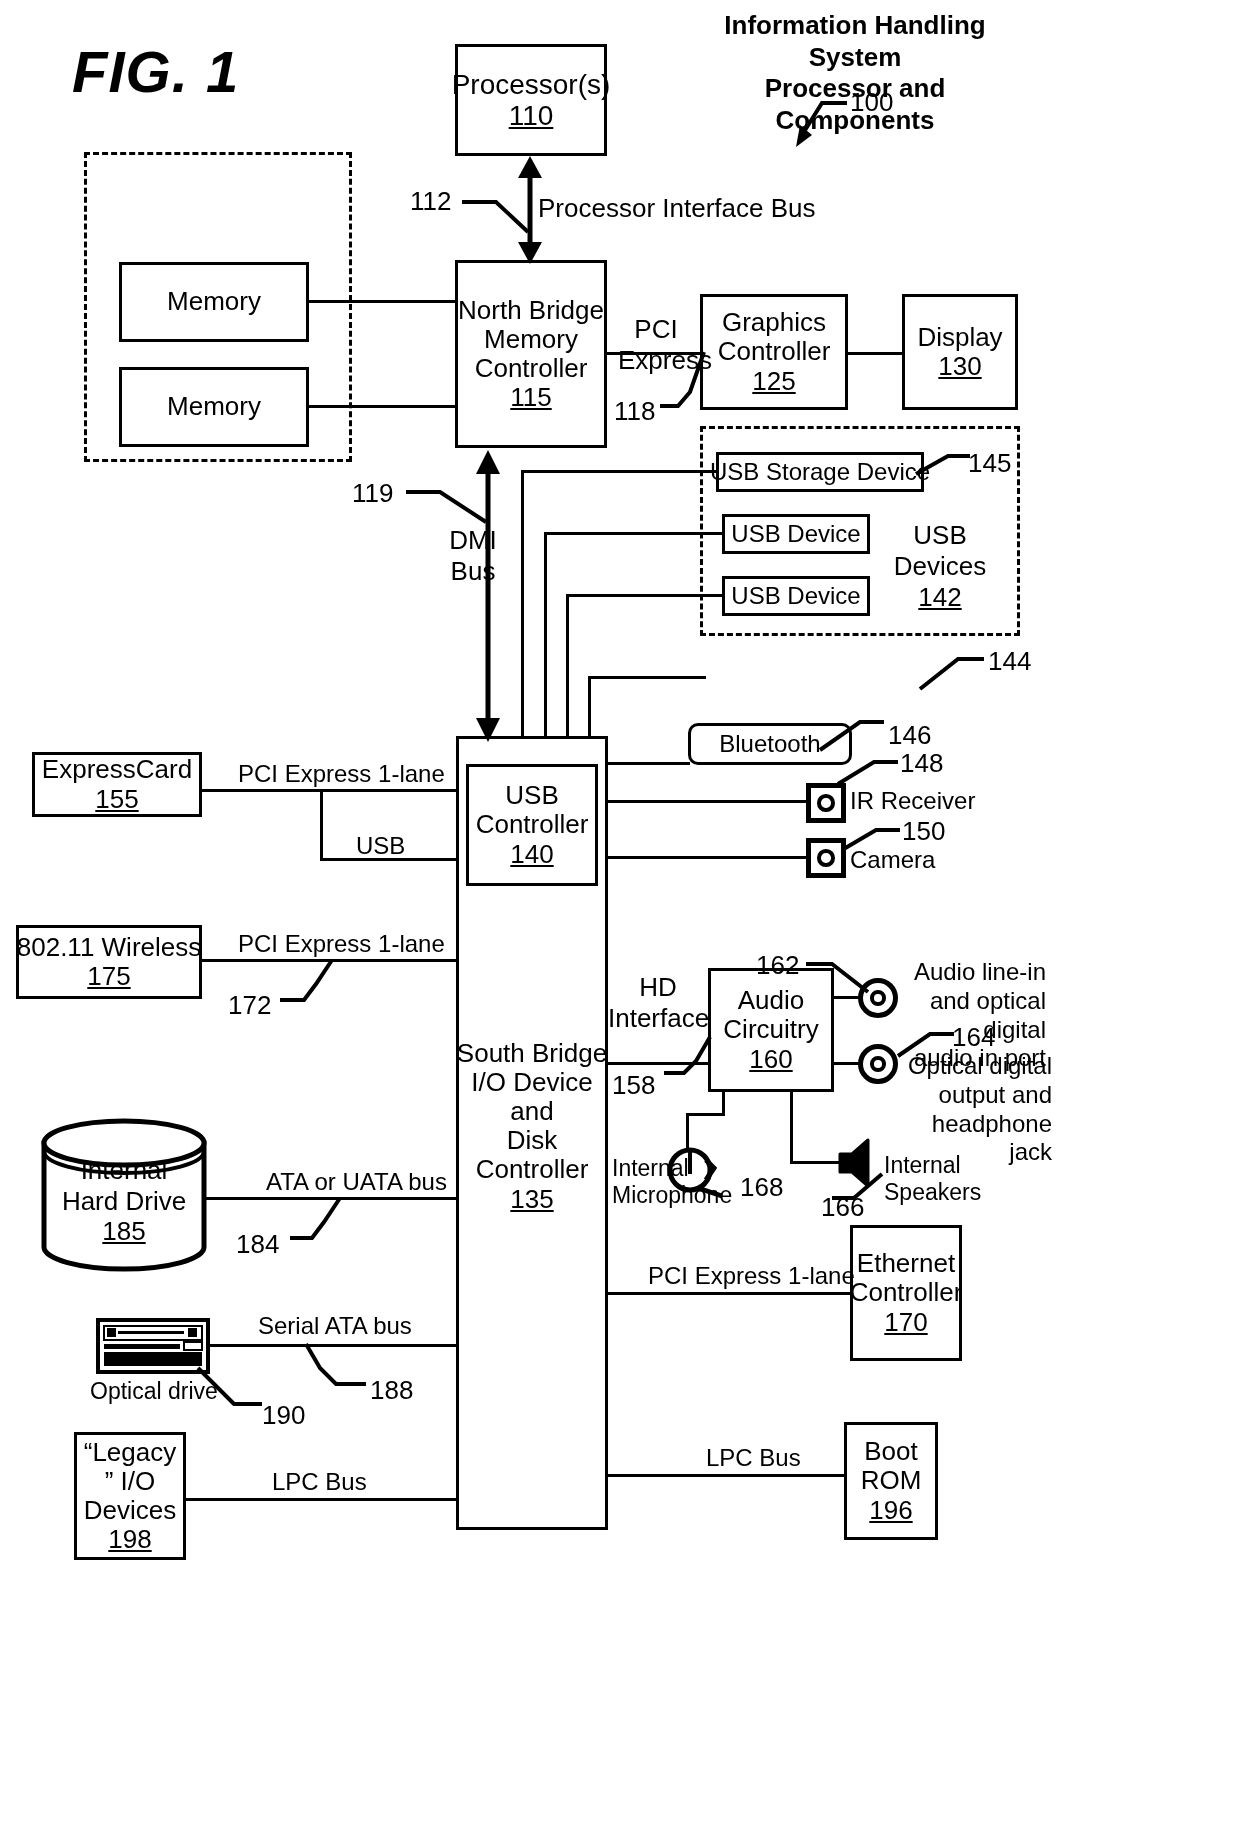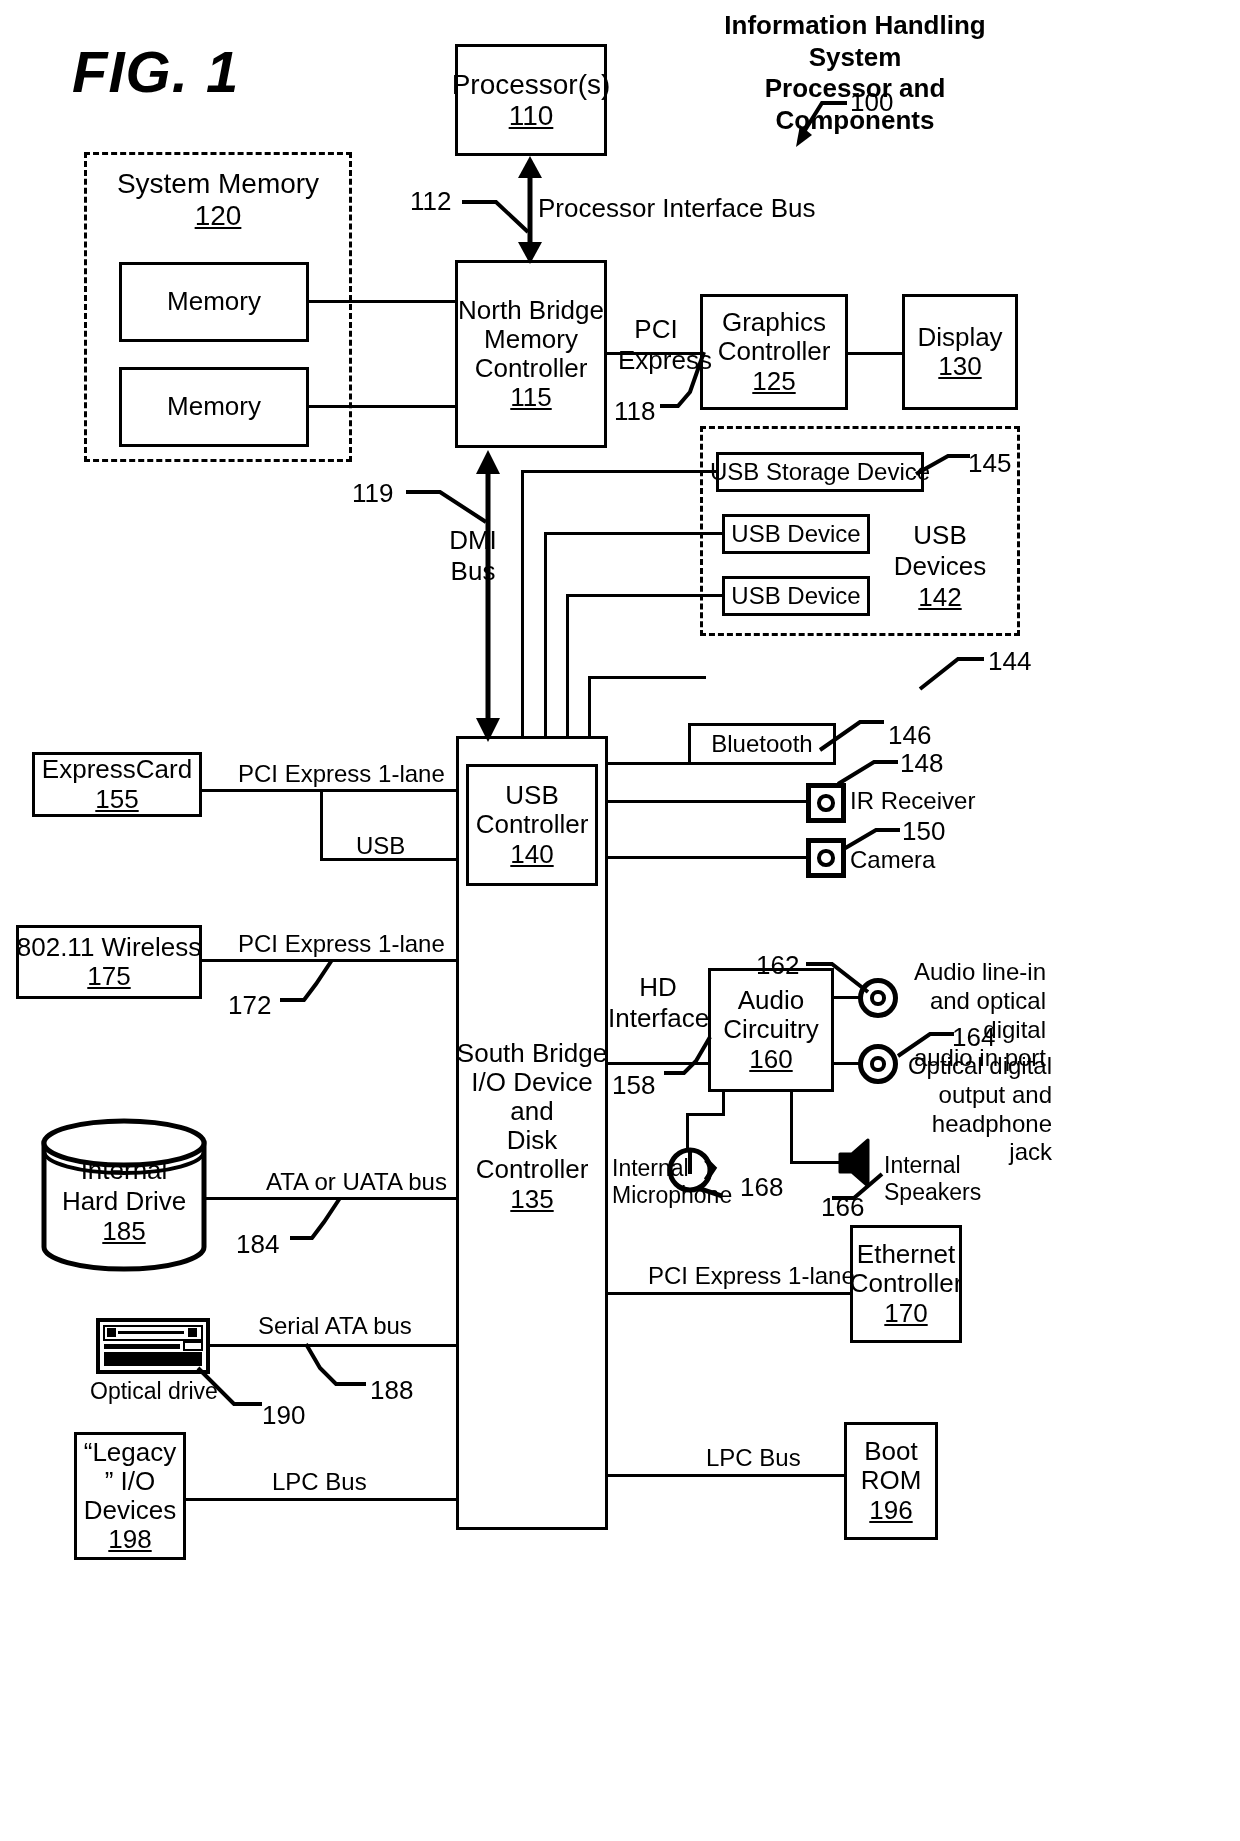--- a/index.html
+++ b/index.html
@@ -116,24 +116,20 @@
     <div>Processor and Components</div>
   </div>
   <div class="lbl t26" style="left:850px; top:87px;">100</div>
 
   <svg class="lead" style="left:792px; top:95px;" width="60" height="60">
     <path d="M55,8 L30,8 L10,40" stroke="#000" stroke-width="4" fill="none"></path>
     <path d="M4,52 L8,30 L20,40 Z" fill="#000"></path>
   </svg>
 
   <div class="dashbox" style="left:84px; top:152px; width:268px; height:310px;"></div>
-  <div class="lbl" style="left:84px; top:168px; width:268px; text-align:center;">
-    <span class="t28 ln">System Memory</span><br>
-    <span class="t28 num">120</span>
-  </div>
 
   <div class="box t26" style="left:119px; top:262px; width:190px; height:80px;">
     <span class="ln">Memory</span>
   </div>
   <div class="box t26" style="left:119px; top:367px; width:190px; height:80px;">
     <span class="ln">Memory</span>
   </div>
 
   <div class="h" style="left:307px; top:300px; width:150px;"></div>
   <div class="h" style="left:307px; top:405px; width:150px;"></div>
@@ -216,21 +212,21 @@
   <div class="v" style="left:566px; top:594px; height:166px;"></div>
 
   <div class="h" style="left:588px; top:676px; width:118px;"></div>
   <div class="v" style="left:588px; top:676px; height:84px;"></div>
 
   <div class="lbl t26" style="left:988px; top:646px;">144</div>
   <svg class="lead" style="left:918px; top:655px;" width="70" height="44">
     <path d="M66,4 L40,4 L2,34" stroke="#000" stroke-width="4" fill="none"></path>
   </svg>
 
-  <div class="box t24" style="left:688px; top:723px; width:148px; height:42px;">
+  <div class="box t24" style="left:688px; top:723px; width:164px; height:42px;border-radius:10px;">
     <span class="ln">Bluetooth</span>
   </div>
   <div class="h" style="left:604px; top:762px; width:86px;"></div>
   <div class="lbl t26" style="left:888px; top:708px;margin-top:12px;">146</div>
   <svg class="lead" style="left:818px; top:718px;" width="70" height="44">
     <path d="M66,4 L42,4 L2,32" stroke="#000" stroke-width="4" fill="none"></path>
   </svg>
 
   <div class="camicon" style="left:806px; top:783px; width:40px; height:40px;"></div>
   <div class="lbl t24" style="left:850px; top:787px;">IR Receiver</div>
@@ -415,21 +411,21 @@
     <span class="ln">“Legacy</span>
     <span class="ln">” I/O</span>
     <span class="ln">Devices</span>
     <span class="ln num">198</span>
   </div>
   <div class="lbl t24" style="left:272px; top:1468px;">LPC Bus</div>
   <div class="h" style="left:184px; top:1498px; width:274px;"></div>
 
   <div class="lbl t24" style="left:648px; top:1262px;">PCI Express 1-lane</div>
   <div class="h" style="left:606px; top:1292px; width:246px;"></div>
-  <div class="box t26" style="left:850px; top:1225px; width:112px; height:118px;">
+  <div class="box t26" style="left:850px; top:1225px; width:112px; height:136px;">
     <span class="ln">Ethernet</span>
     <span class="ln">Controller</span>
     <span class="ln num">170</span>
   </div>
 
   <div class="lbl t24" style="left:706px; top:1444px;">LPC Bus</div>
   <div class="h" style="left:606px; top:1474px; width:240px;"></div>
   <div class="box t26" style="left:844px; top:1422px; width:94px; height:118px;">
     <span class="ln">Boot</span>
     <span class="ln">ROM</span>

